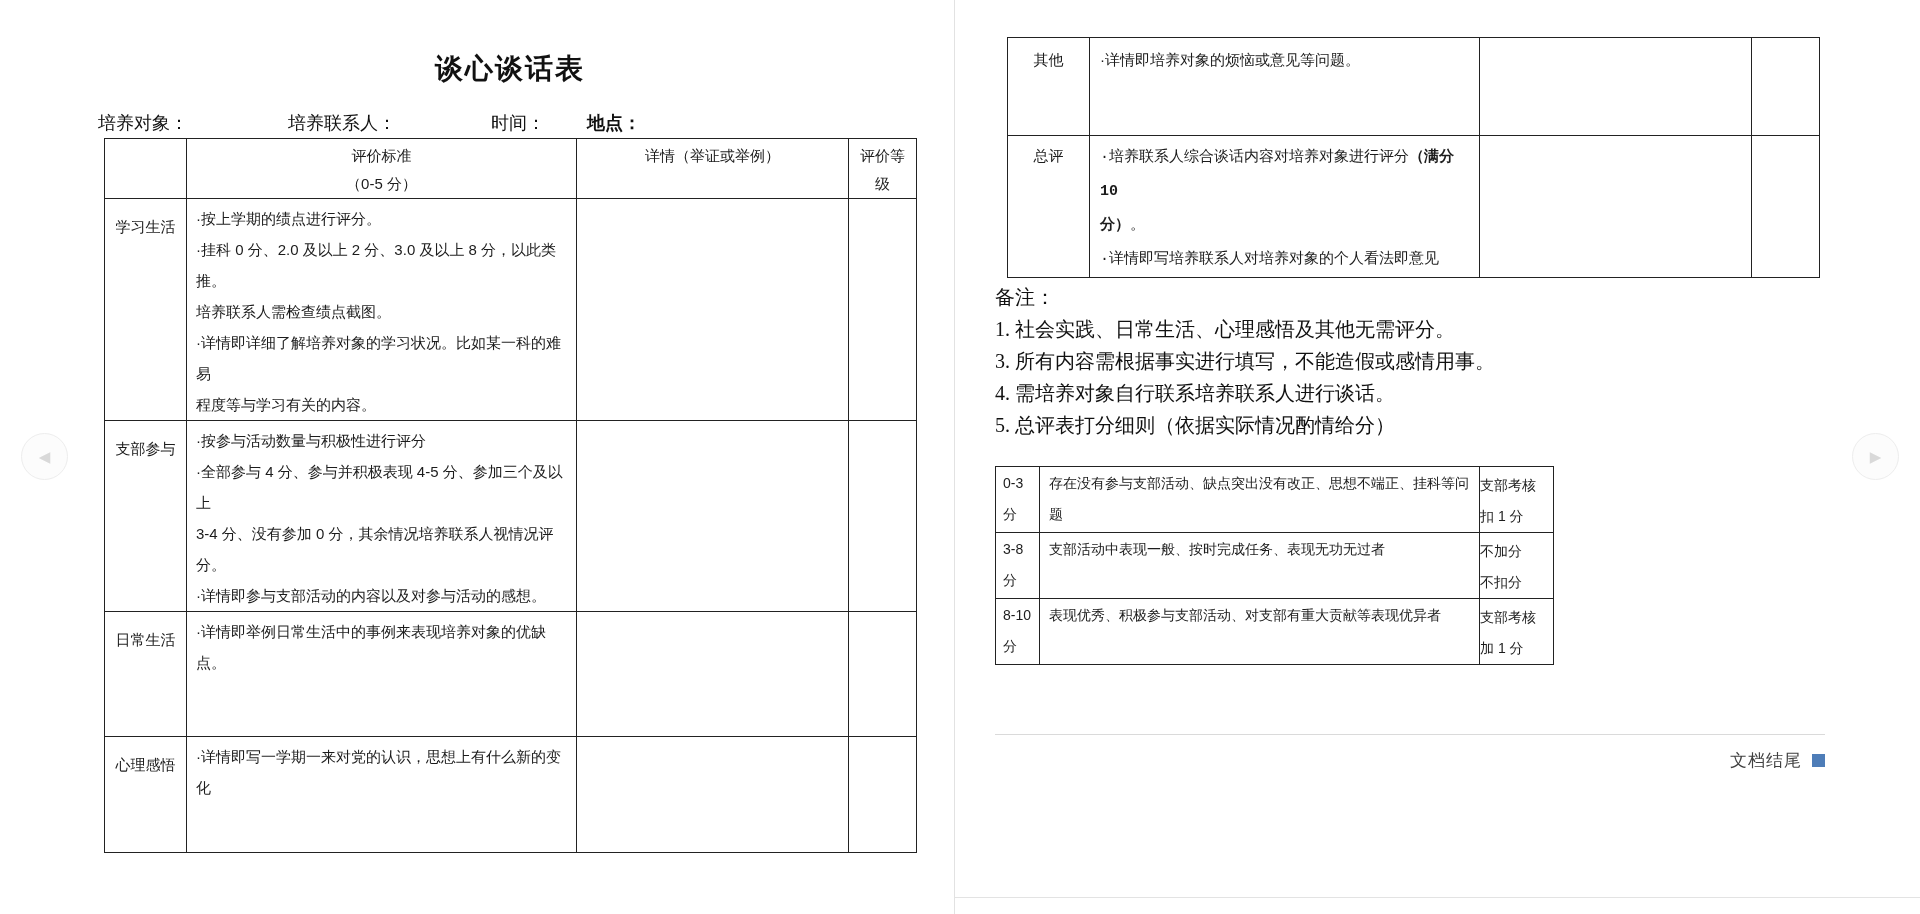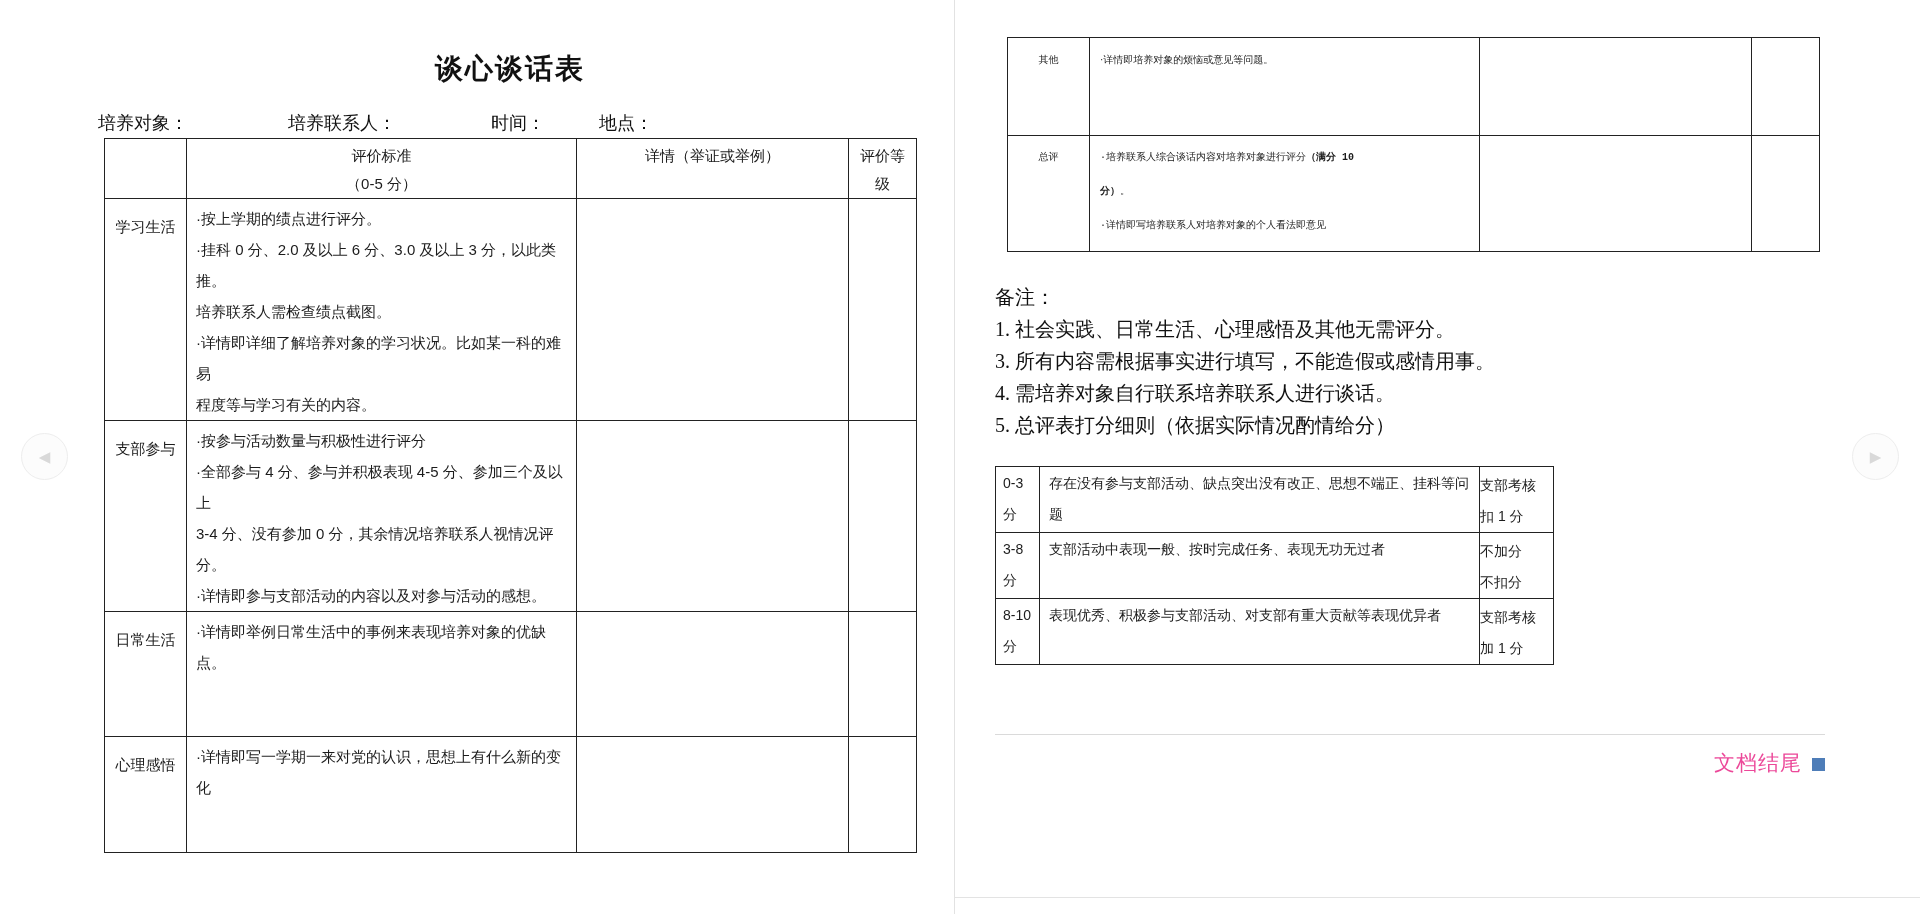--- a/index.html
+++ b/index.html
@@ -23,49 +23,49 @@
   .page2 { left:995px; width:840px; height:914px; }
 
   .doc-title { position:absolute; top:50px; left:6px; width:812px; text-align:center;
                font-family:"Liberation Serif", serif; font-weight:bold; font-size:28px;
                line-height:38px; letter-spacing:2px; color:#111; }
 
   .meta-row { position:absolute; top:110px; left:0; white-space:nowrap;
               font-family:"Liberation Serif", serif; font-size:18px; line-height:26px; color:#111; }
   .meta-row .m2 { margin-left:100px; }
   .meta-row .m3 { margin-left:95px; }
-  .meta-row .m4 { margin-left:54px; }
+  .meta-row .m4 { margin-left:42px;font-weight:bold; }
 
   table { border-collapse:collapse; table-layout:fixed; }
   td { border:1px solid #222; vertical-align:top; overflow:hidden; }
 
   .eval-table { position:absolute; top:138px; left:6px; width:812px;
                 font-size:15px; line-height:31px; color:#1c1c1c; }
   .eval-table .hdr  { text-align:center; line-height:28px; padding-top:3px;margin-left:48px; }
   .eval-table .lbl  { text-align:center; padding-top:12px; }
   .eval-table .crit { padding:4px 6px 0 9px; }
 
   .cont-table { position:absolute; top:37px; left:12px; width:812px;
-                font-size:10px; line-height:34px; color:#1c1c1c; }
+                font-size:15px; line-height:34px; color:#1c1c1c; }
   .cont-table .lbl  { text-align:center; padding-top:5px; }
   .cont-table .crit { padding:5px 8px 0 10px; }
   .b { font-weight:bold; }
 
   .notes { position:absolute; top:281px; left:0; white-space:nowrap;
            font-family:Liberation Serif, serif; font-size:20px; line-height:32px; color:#111; }
 
   .rubric-table { position:absolute; top:466px; left:0; width:558px;
                   font-size:14px; line-height:31px; color:#1c1c1c; }
   .rubric-table .score { padding:1px 0 0 7px; }
   .rubric-table .desc  { padding:1px 0 0 9px; }
   .rubric-table .res   { text-align:left; padding-top:3px; }
 
   .end-rule { position:absolute; top:734px; left:0; width:830px; height:1px; background:#dadada; }
   .doc-end  { position:absolute; top:749px; left:0; width:830px; text-align:right;
-              font-size:21px; letter-spacing:1px; color:#ec4899; }
+              font-size:17px; letter-spacing:1px; color:#404040; }
   .end-sq   { display:inline-block; width:13px; height:13px; background:#4e7db8;
               margin-left:10px; vertical-align:-1px; }
 </style>
 </head>
 <body>
 
 <div class="viewer">
 
   <div class="page-sep"></div>
   <div class="p2-bottom"></div>
@@ -104,21 +104,21 @@
           </td>
           <td class="hdr">
             <div>评价等</div>
             <div>级</div>
           </td>
         </tr>
       <tr style="height: 157px;">
             <td class="lbl">学习生活</td>
             <td class="crit">
               <div class="ln">·按上学期的绩点进行评分。</div>
-              <div class="ln">·挂科 0 分、2.0 及以上 6 分、3.0 及以上 3 分，以此类推。</div>
+              <div class="ln">·挂科 0 分、2.0 及以上 2 分、3.0 及以上 8 分，以此类推。</div>
               <div class="ln">培养联系人需检查绩点截图。</div>
               <div class="ln">·详情即详细了解培养对象的学习状况。比如某一科的难易</div>
               <div class="ln">程度等与学习有关的内容。</div>
             </td>
             <td class="empty"></td>
             <td class="empty"></td>
           </tr>
           <tr style="height: 128px;">
             <td class="lbl">支部参与</td>
             <td class="crit">

